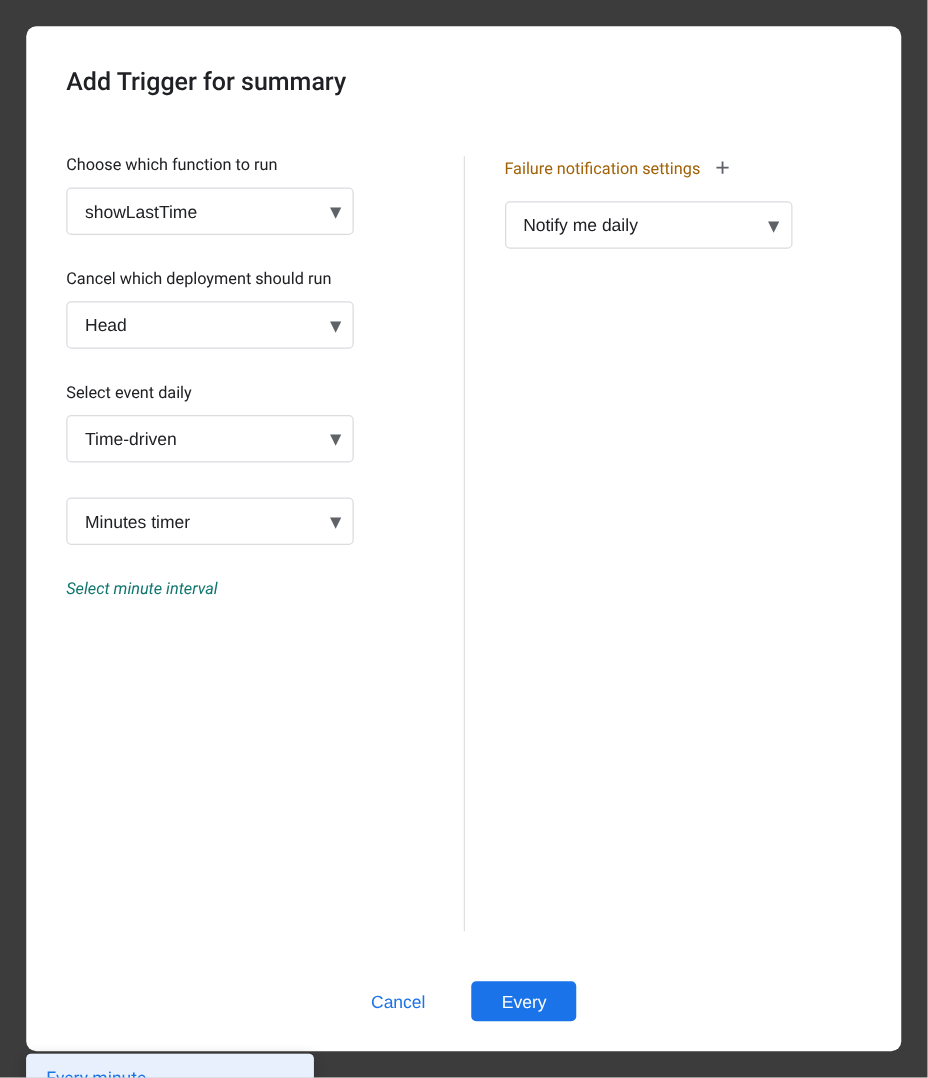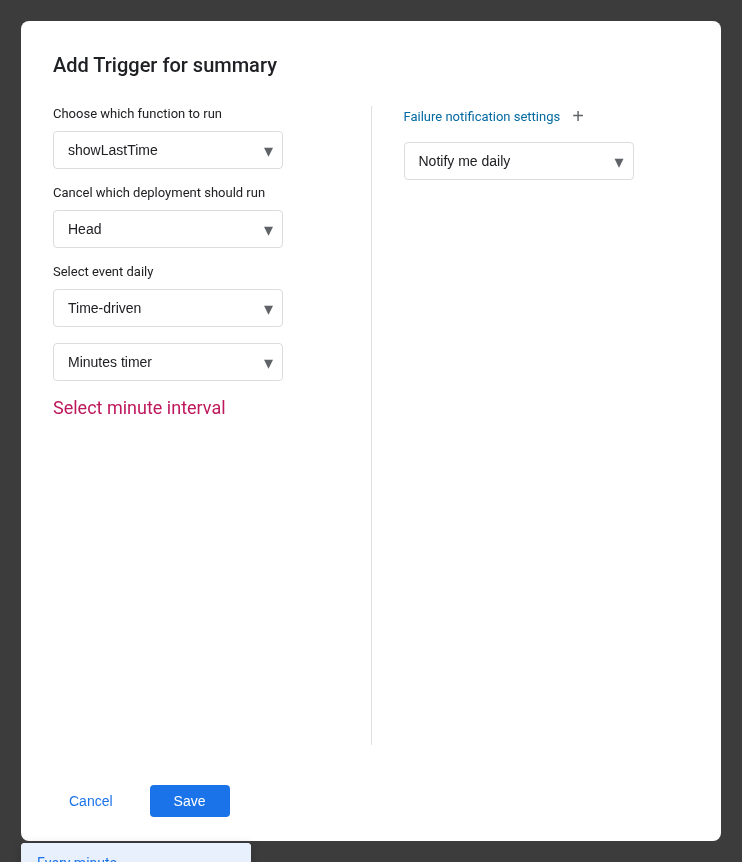--- a/index.html
+++ b/index.html
@@ -18,38 +18,38 @@
       min-height: 820px;
       padding: 32px 32px 24px 32px;
       position: relative;
       display: flex;
       flex-direction: column;
     }
     .dialog-title {
       font-size: 20px;
       font-weight: 500;
       color: #202124;
-      margin-bottom: 29px;
+      margin-bottom: 48px;
     }
     .dialog-body {
       display: flex;
       flex: 1;
       gap: 0;
     }
     .left-panel {
       flex: 1;
       padding-right: 32px;
       border-right: 1px solid #e0e0e0;
     }
     .right-panel {
       flex: 1;
       padding-left: 32px;
     }
     .field-group {
-      margin-bottom: 16px;
+      margin-bottom: 28px;
     }
     .field-label {
       font-size: 13px;
       color: #202124;
       margin-bottom: 10px;
       display: block;
     }
     .select-wrapper {
       position: relative;
       display: inline-block;
@@ -78,21 +78,21 @@
       font-size: 18px;
     }
     .right-section-header {
       display: flex;
       align-items: center;
       gap: 12px;
       margin-bottom: 16px;
     }
     .right-section-title {
       font-size: 13px;
-      color: #0369a1;
+      color: #a16207;
     }
     .add-btn {
       background: none;
       border: none;
       cursor: pointer;
       color: #5f6368;
       font-size: 20px;
       line-height: 1;
       padding: 0;
     }
@@ -116,21 +116,21 @@
       font-size: 14px;
       color: #202124;
       cursor: pointer;
     }
     .dropdown-item.selected {
       background: #e8f0fe;
       color: #1a73e8;
     }
     .dialog-footer {
       display: flex;
-      justify-content: flex-start;
+      justify-content: center;
       align-items: center;
       gap: 21px;
       margin-top: 24px;
       padding-top: 16px;
     }
     .btn-cancel {
       background: none;
       border: none;
       color: #1a73e8;
       font-size: 14px;
@@ -143,24 +143,25 @@
       background: #1a73e8;
       border: none;
       color: #fff;
       font-size: 14px;
       font-weight: 500;
       cursor: pointer;
       padding: 8px 24px;
       border-radius: 4px;
     }
     .interval-label {
-      font-size: 18px;
-      color: #be185d;
+      font-size: 13px;
+      color: #0f766e;
       margin-bottom: 10px;
       display: block;
+      font-style: italic;
     }
   </style>
 </head>
 <body>
 
 <div class="dialog">
   <div class="dialog-title">Add Trigger for summary</div>
 
   <div class="dialog-body">
 
@@ -226,15 +227,15 @@
           <option>Notify me immediately</option>
           <option>Notify me weekly</option>
         </select>
         <span class="select-arrow">▾</span>
       </div>
     </div>
   </div>
 
   <div class="dialog-footer">
     <button class="btn-cancel">Cancel</button>
-    <button class="btn-save">Save</button>
+    <button class="btn-save">Every</button>
   </div>
 </div>
 
 </body></html>

